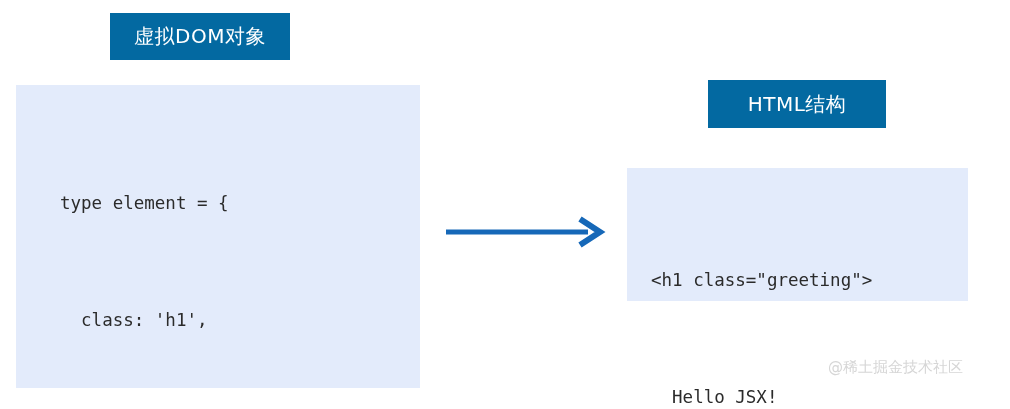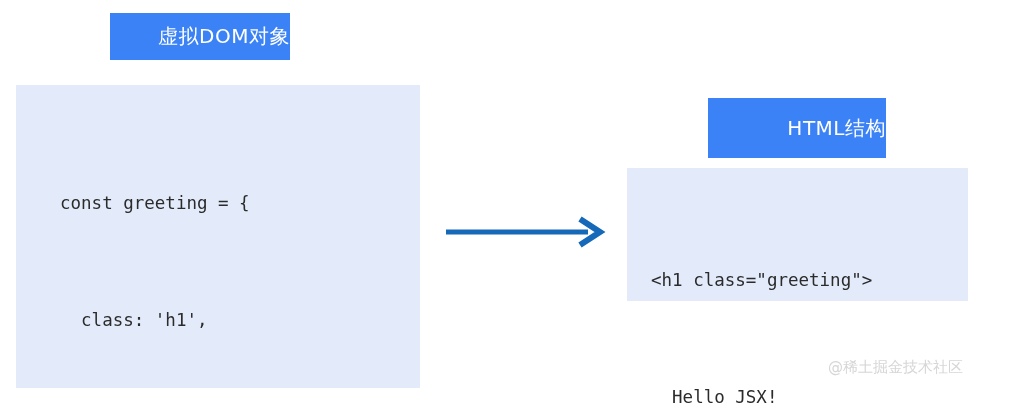--- a/index.html
+++ b/index.html
@@ -18,41 +18,41 @@
   .canvas {
     position: absolute;
     left: 0; top: 0;
     width: 1010px;
     height: 409px;
   }
 
   
   .chip {
     position: absolute;
-    background: #3b82f6;
+    background: #0369a1;
     color: #ffffff;
     display: flex;
     align-items: center;
-    justify-content: flex-end;
+    justify-content: center;
     font-family: "DejaVu Sans", "Liberation Sans", sans-serif;
     font-size: 20px;
     letter-spacing: 0.5px;
     white-space: nowrap;
   }
   .chip-vdom {
     left: 110px;
     top: 13px;
     width: 180px;
     height: 47px;
   }
   .chip-html {
     left: 708px;
-    top: 98px;
+    top: 80px;
     width: 178px;
-    height: 60px;
+    height: 48px;
   }
 
   
   .code-panel {
     position: absolute;
     background: #e3ebfb;
     box-sizing: border-box;
     font-family: "DejaVu Sans Mono", "Liberation Mono", monospace;
     font-size: 17.5px;
     line-height: 39px;
@@ -102,21 +102,21 @@
 </head>
 <body>
 
 <div class="canvas">
 
   <div class="chip chip-vdom">
     <span>虚拟DOM对象</span>
   </div>
 
   <div class="code-panel panel-vdom">
-    <span class="code-line">const greeting = {</span>
+    <span class="code-line">type element = {</span>
     <span class="code-line">  class: 'h1',</span>
     
     
     
     
     
   </div>
 
   <svg class="arrow" viewBox="0 0 170 50">
     <line x1="6" y1="24" x2="148" y2="24" stroke="#1668b8" stroke-width="5" stroke-linecap="butt"></line>

